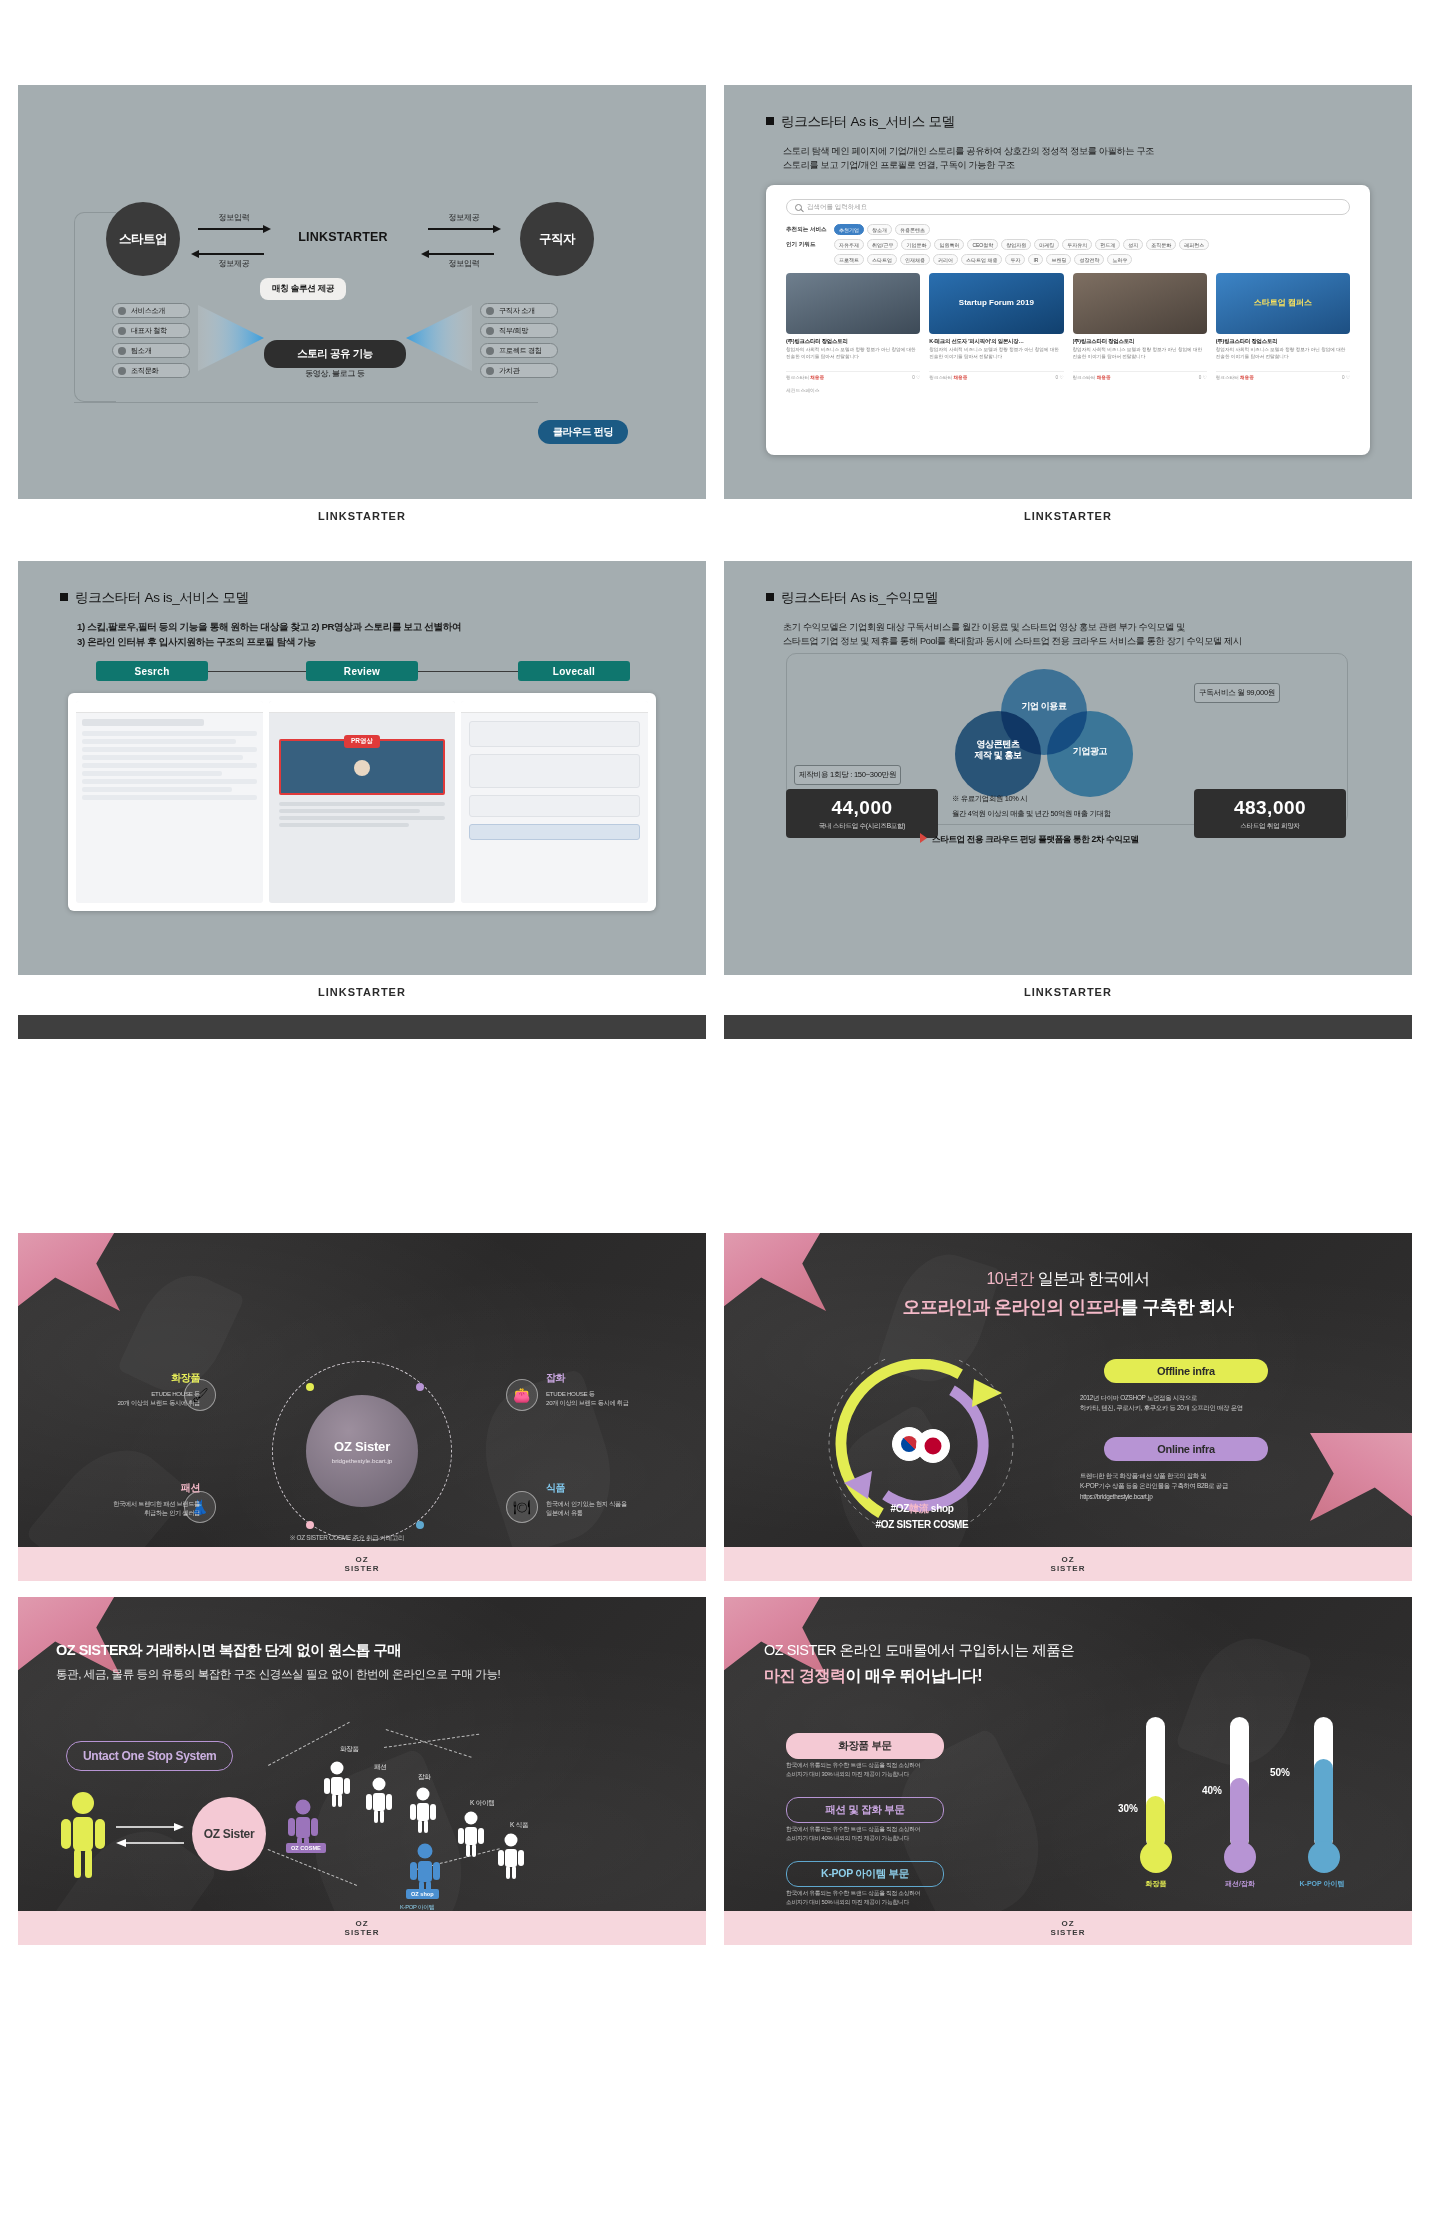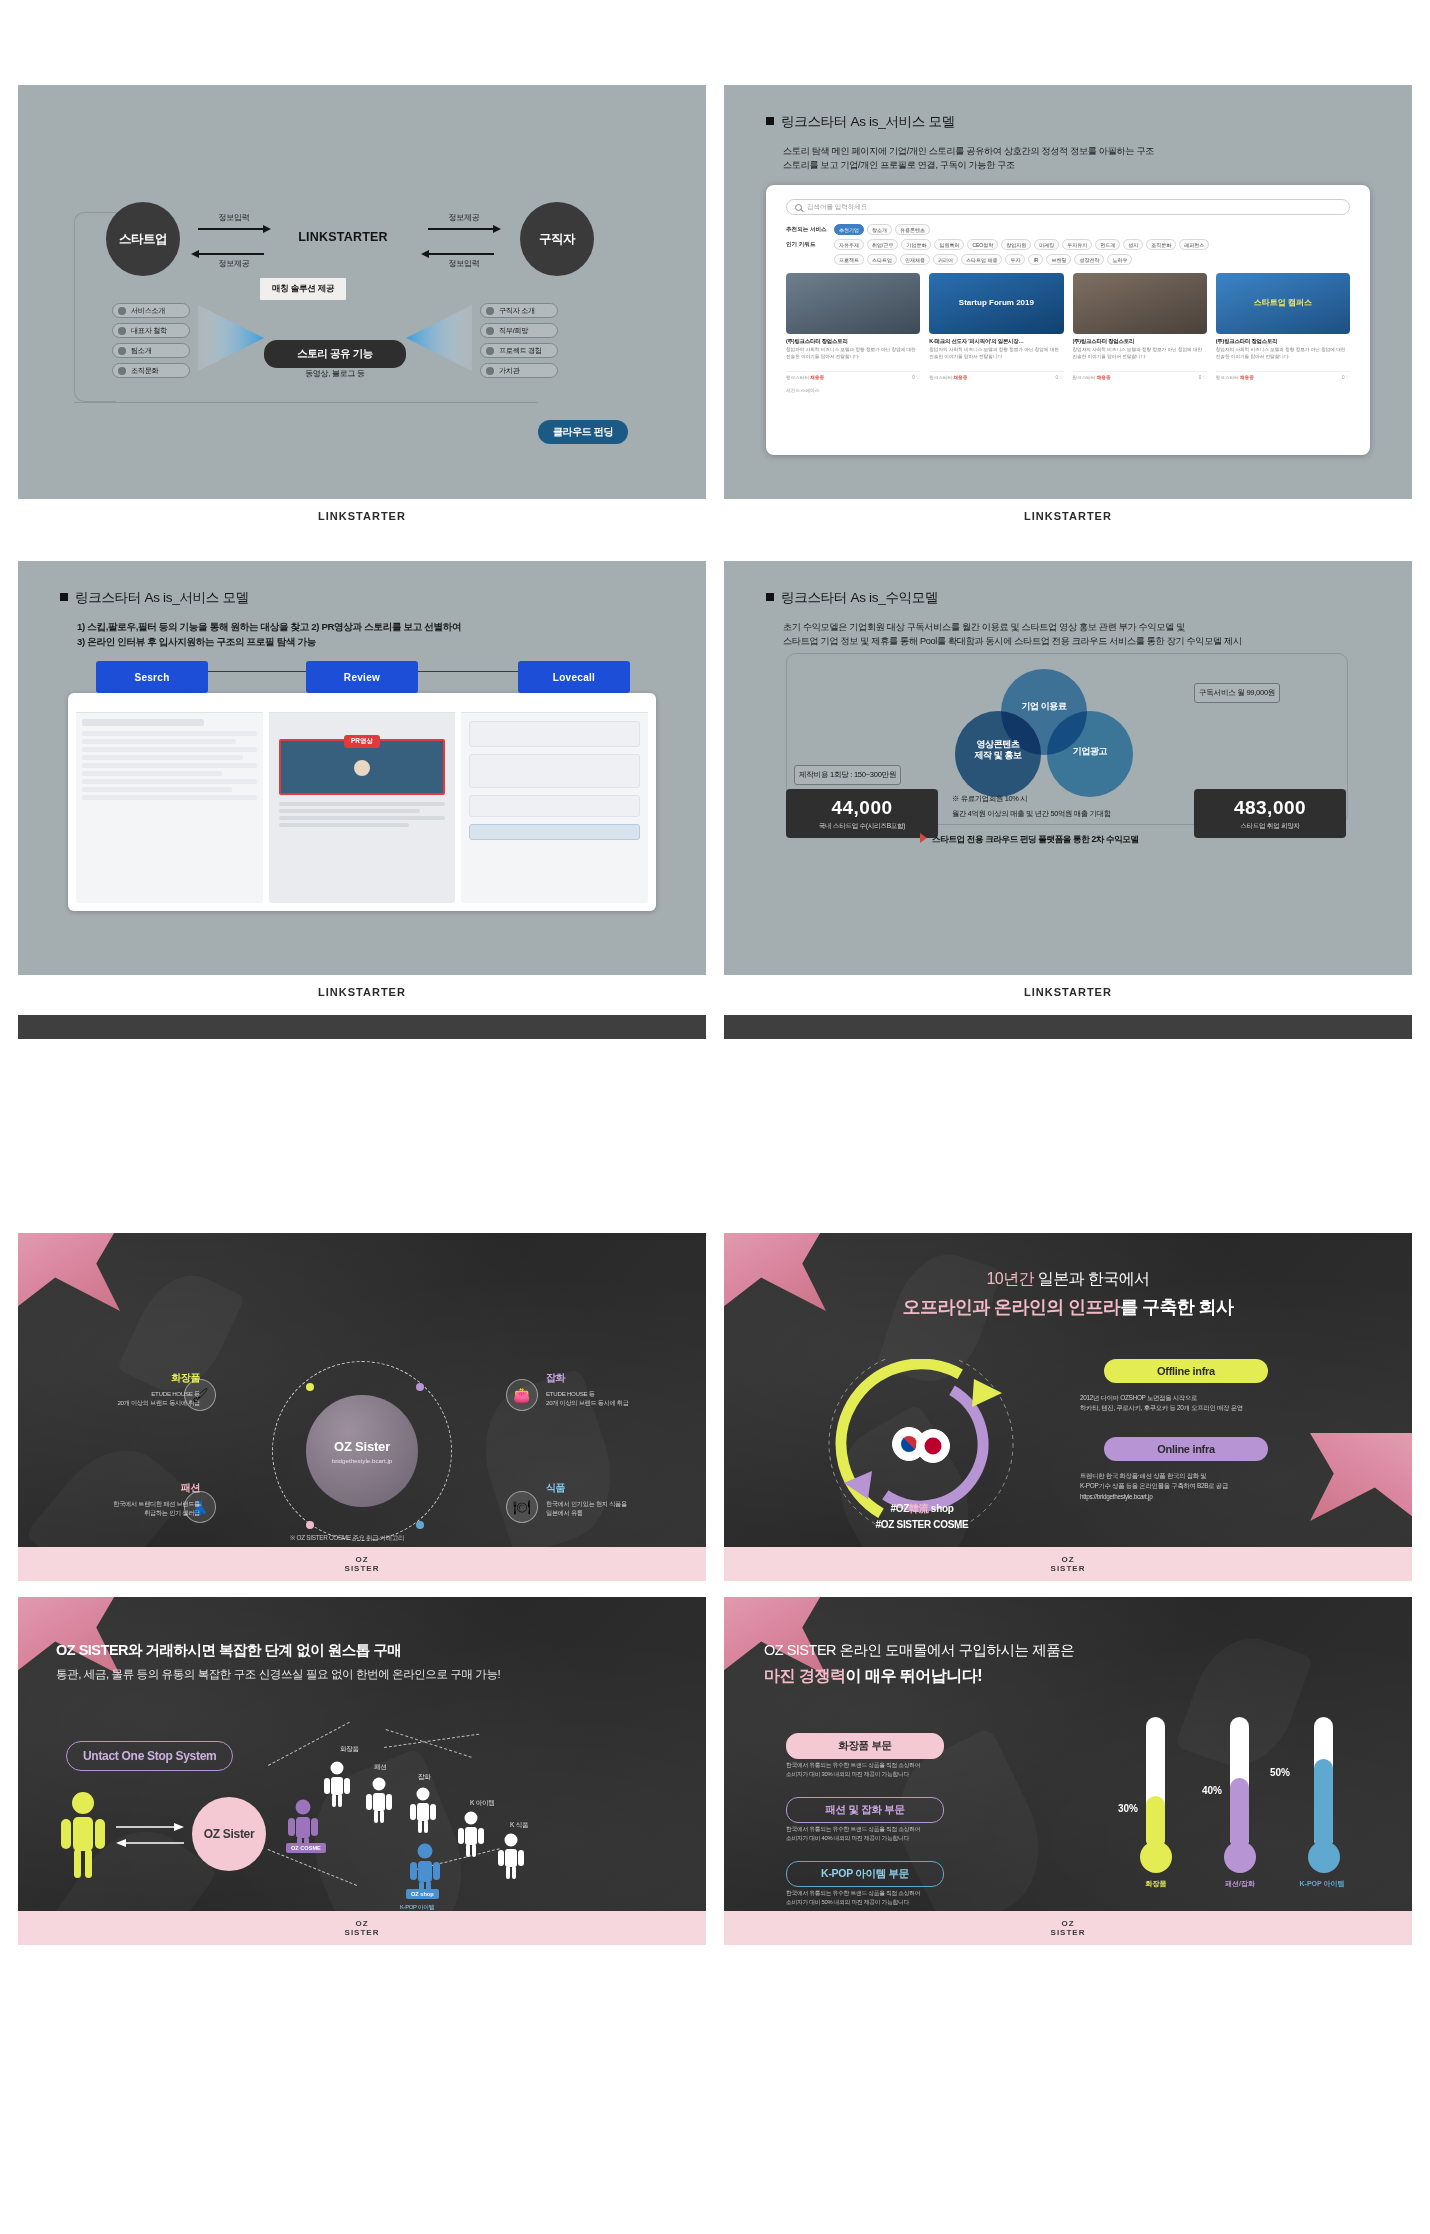--- a/index.html
+++ b/index.html
@@ -95,21 +95,21 @@
   .arrow::after {
     content: ''; position: absolute; top: -3.2px;
     border-top: 4.4px solid transparent;
     border-bottom: 4.4px solid transparent;
   }
   .arrow.right::after { right: -7px; border-left: 8px solid #151515; }
   .arrow.left::after  { left: -7px;  border-right: 8px solid #151515; }
 
   .matchbox {
     position: absolute; left: 192px; top: 88px;
-    background: #f0efed; border-radius: 1px;
+    background: #f0efed; border-radius: 8px;
     padding: 5px 12px; font-size: 8.6px; font-weight: bold;
     color: #1c1c1c; letter-spacing: -0.3px; white-space: nowrap;
   }
 
   .pill {
     position: absolute; width: 78px; height: 15px;
     background: #b3babd; border: 1px solid #7e8689;
     border-radius: 9px; display: flex; align-items: center;
     padding-left: 5px; font-size: 7.2px; color: #161616;
     letter-spacing: -0.35px; white-space: nowrap;
@@ -201,22 +201,22 @@
     border-top: 1px solid #eee; padding-top: 3px;
   }
   .card-meta .red { color: #d8473f; font-weight: bold; }
   .mock-bottom {
     margin: 7px 20px 0 20px; font-size: 4.8px; color: #999;
   }
 
   
   .step-row { position: absolute; left: 60px; top: 100px; width: 570px; }
   .step {
-    position: absolute; width: 112px; height: 32px;
-    background: #1d4ed8; color: #fff; border-radius: 3px;
+    position: absolute; width: 112px; height: 20px;
+    background: #0f766e; color: #fff; border-radius: 3px;
     display: flex; align-items: center; justify-content: center;
     font-size: 10px; font-weight: bold; letter-spacing: 0.3px;
   }
   .step.a { left: 18px; }
   .step.b { left: 228px; }
   .step.c { left: 440px; }
   .step-line {
     position: absolute; top: 10px; height: 1.4px; background: #3a3a3a;
   }
   .shots {

